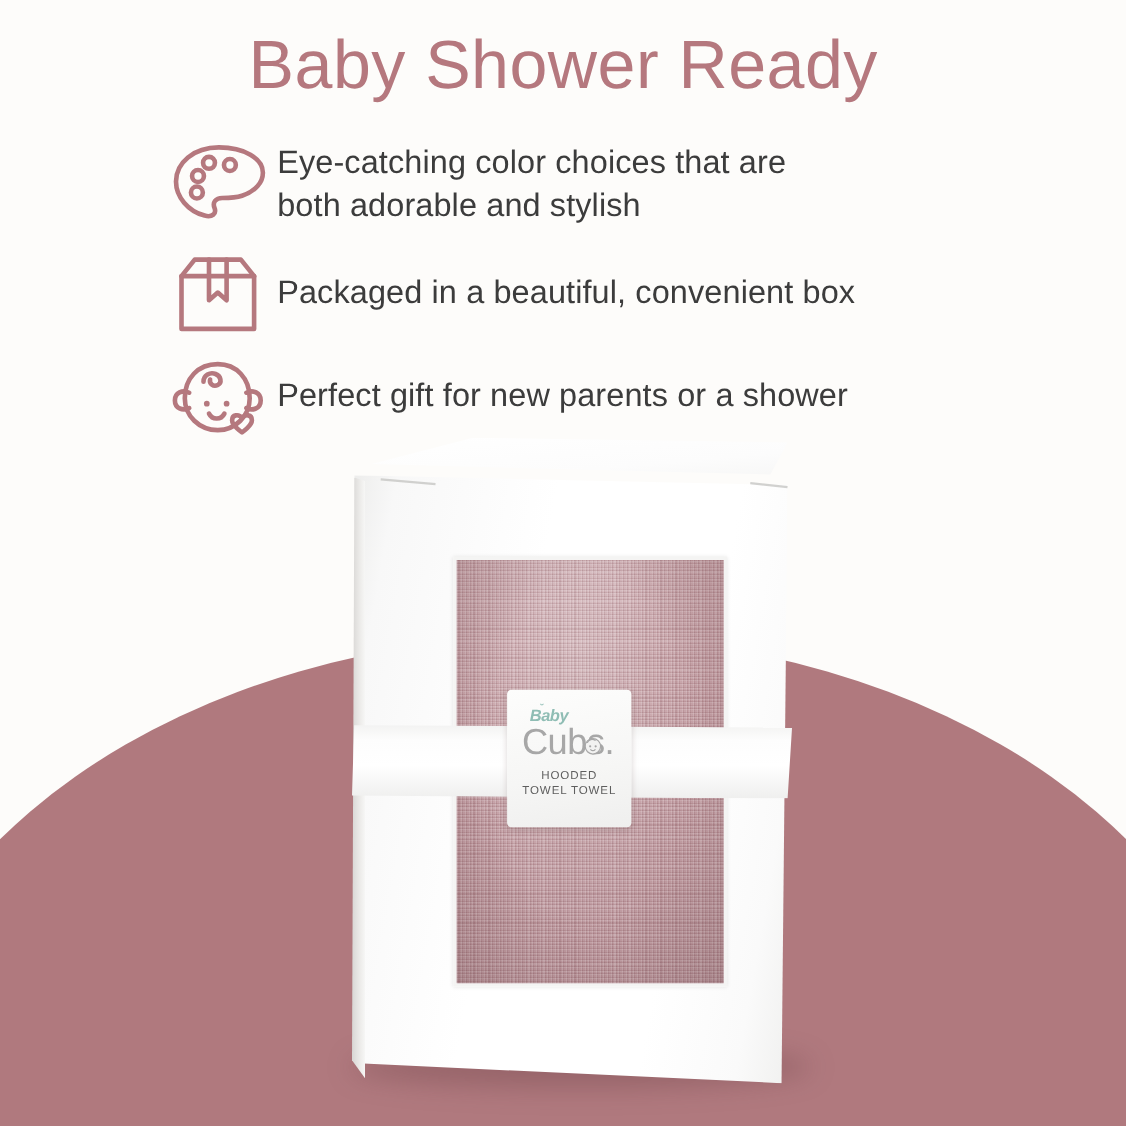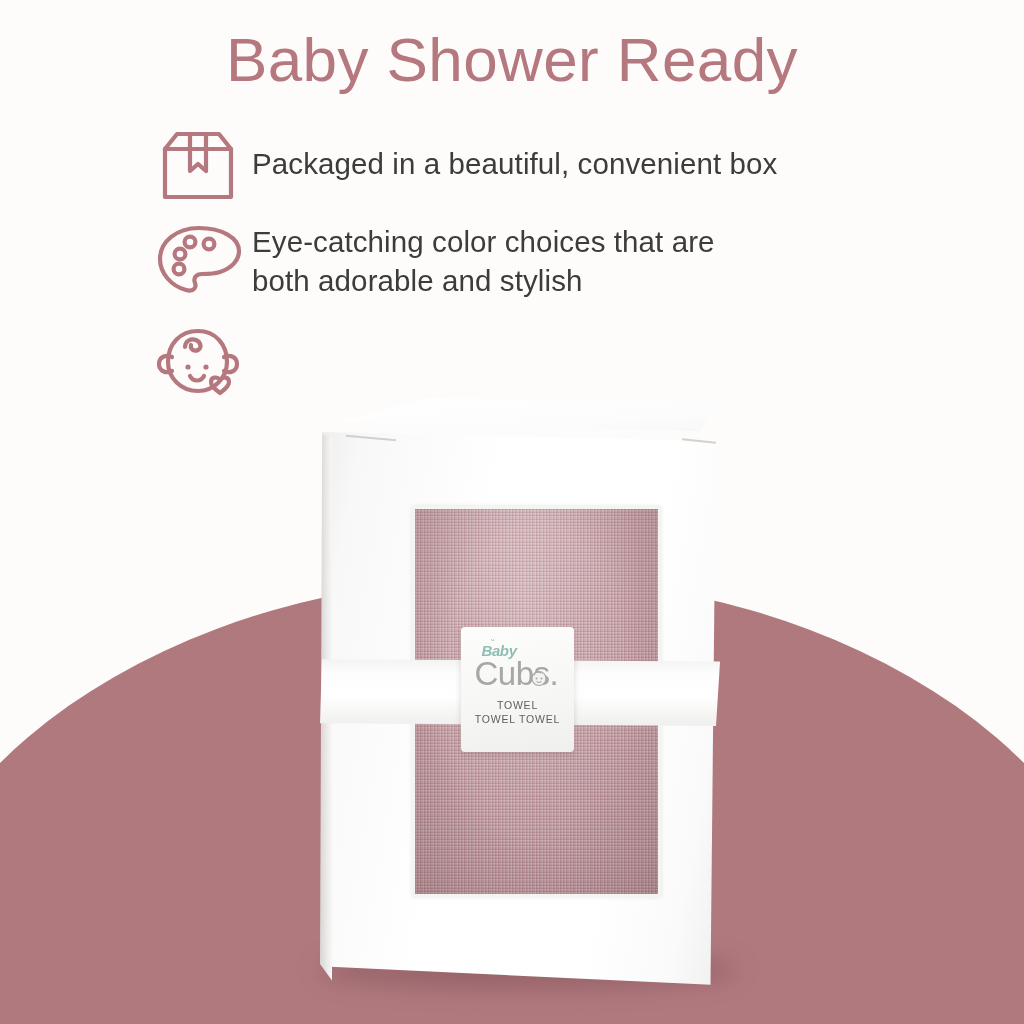--- a/index.html
+++ b/index.html
@@ -227,69 +227,72 @@
 </head>
 <body>
 
 <div id="stage">
 
   <div class="rose-dome"></div>
 
   <div class="headline">Baby Shower Ready</div>
 
   <div class="features">
-
-    <div class="feature-row r2">
-      <div class="feat-icon">
-        <svg width="96" height="78" viewBox="0 0 96 78" fill="none">
-          <g stroke="#B5787E" stroke-width="4.2" fill="none" stroke-linecap="round" stroke-linejoin="round">
-            <rect x="13" y="22" width="66" height="48"></rect>
-            <path d="M13 22 L25 7 L67 7 L79 22"></path>
-            <path d="M38 7 L38 44 L46 37 L54 44 L54 7"></path>
-          </g>
-        </svg>
-      </div>
-      <div class="feat-text">
-        <span>Packaged in a beautiful, convenient box</span>
-      </div>
-    </div>
 
     <div class="feature-row r1">
       <div class="feat-icon">
         <svg width="96" height="80" viewBox="0 0 96 80" fill="none">
           <g stroke="#B5787E" stroke-width="4.2" fill="none" stroke-linecap="round" stroke-linejoin="round">
             <path d="M47 8 C24 8 8 22 8 39 C8 53 19 66 34 70 C41 72 45 68 43 63 C41 58 44 54 50 54 C56 54 62 54 68 52 C80 48 87 40 87 31 C87 18 70 8 47 8 Z"></path>
             <circle cx="38" cy="22" r="5.4"></circle>
             <circle cx="57" cy="24" r="5.4"></circle>
             <circle cx="28" cy="34" r="5.4"></circle>
             <circle cx="27" cy="49" r="5.4"></circle>
           </g>
         </svg>
       </div>
       <div class="feat-text">
         <span>Eye-catching color choices that are</span>
         <span class="l2">both adorable and stylish</span>
+      </div>
+    </div>
+
+    <div class="feature-row r2">
+      <div class="feat-icon">
+        <svg width="96" height="78" viewBox="0 0 96 78" fill="none">
+          <g stroke="#B5787E" stroke-width="4.2" fill="none" stroke-linecap="round" stroke-linejoin="round">
+            <rect x="13" y="22" width="66" height="48"></rect>
+            <path d="M13 22 L25 7 L67 7 L79 22"></path>
+            <path d="M38 7 L38 44 L46 37 L54 44 L54 7"></path>
+          </g>
+        </svg>
+      </div>
+      <div class="feat-text">
+        <span>Packaged in a beautiful, convenient box</span>
       </div>
     </div>
 
     <div class="feature-row r3">
       <div class="feat-icon">
         <svg width="96" height="78" viewBox="0 0 96 78" fill="none">
           <g stroke="#B5787E" stroke-width="4.2" fill="none" stroke-linecap="round" stroke-linejoin="round">
             <path d="M20 34 C14 31 7 34 7 41 C7 48 14 51 20 48"></path>
             <path d="M72 34 C78 31 85 34 85 41 C85 48 78 51 72 48"></path>
             <path d="M46 8 C28 8 16 21 16 39 C16 55 29 68 46 68 C62 68 75 55 75 39 C75 21 63 8 46 8 Z"></path>
             <path d="M33 24 C33 18 39 15 44 17 C49 19 50 25 46 27 C42 29 38 26 39 22"></path>
             <circle cx="36" cy="44" r="2.6" fill="#B5787E" stroke="none"></circle>
             <circle cx="54" cy="44" r="2.6" fill="#B5787E" stroke="none"></circle>
             <path d="M38 53 C41 59 49 59 52 53"></path>
             <path d="M68 57 C65 53 59 54 59 59 C59 64 68 70 68 70 C68 70 77 64 77 59 C77 54 71 53 68 57 Z"></path>
           </g>
         </svg>
       </div>
+      <div class="feat-text">
+        <span>Perfect gift for new parents or a shower</span>
+      </div>
     </div>
   </div>
 
   <div class="product">
     <div class="box-shadow"></div>
     <div class="box-front"></div>
     <div class="box-edge-left"></div>
     <div class="box-lid"></div>
     <div class="lid-seam left"></div>
     <div class="lid-seam right"></div>
@@ -310,19 +313,19 @@
         <span class="brand-cubs"><span>Cubs</span><span>.</span></span>
         <svg class="brand-babyface" viewBox="0 0 20 17" fill="none">
           <circle cx="10" cy="8.5" r="7" fill="#F2F2F1" stroke="#A7A7A7" stroke-width="1.1"></circle>
           <path d="M5 5 C6 2 10 1.5 12 3" stroke="#A7A7A7" stroke-width="1.1" fill="none" stroke-linecap="round"></path>
           <circle cx="7.5" cy="8.5" r="1" fill="#A7A7A7"></circle>
           <circle cx="12.5" cy="8.5" r="1" fill="#A7A7A7"></circle>
           <path d="M8 11.5 C9 12.8 11 12.8 12 11.5" stroke="#A7A7A7" stroke-width="1.1" fill="none" stroke-linecap="round"></path>
         </svg>
       </div>
       <div class="label-name">
-        <div>TOWEL</div>
+        <div>HOODED</div>
         <div>TOWEL TOWEL</div>
       </div>
     </div>
   </div>
 
 </div>
 
 </body></html>

